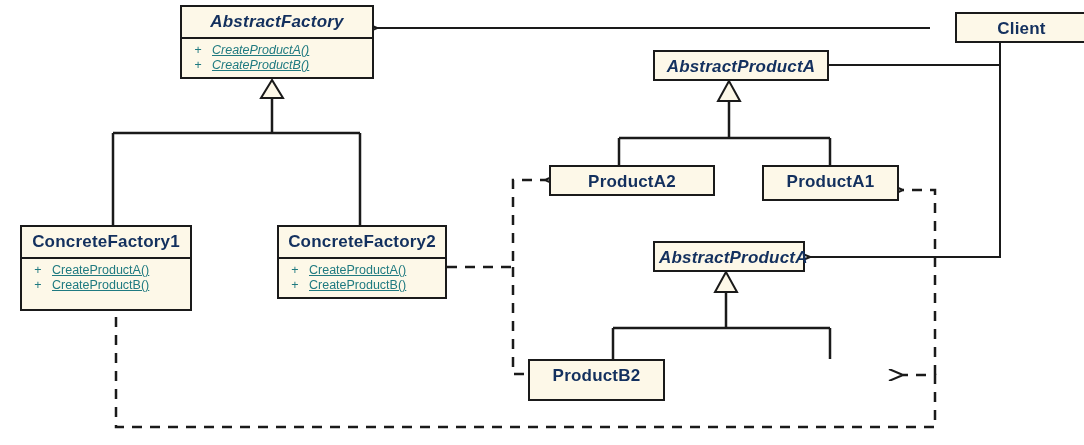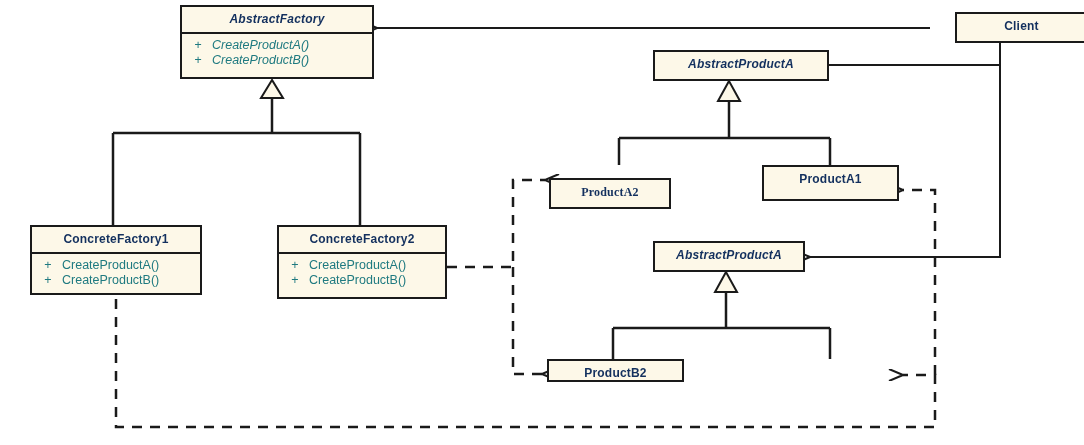--- a/index.html
+++ b/index.html
@@ -26,21 +26,21 @@
   }
   .uml-class {
     position: absolute;
     box-sizing: border-box;
     background: #fdf8e8;
     border: 2px solid #1a1a1a;
     z-index: 5;
   }
   .uml-name {
     text-align: center;
-    font-size: 12px;
+    font-size: 17px;
     font-weight: bold;
     color: #13305e;
     padding: 6px 4px 7px 4px;
     line-height: 1;
     letter-spacing: 0.2px;
   }
   .uml-name.abstract {
     font-style: italic;
     color: #13305e;
   }
@@ -59,20 +59,21 @@
     white-space: nowrap;
   }
   .uml-op .vis {
     width: 28px;
     text-align: center;
     flex: none;
   }
   .uml-op .sig {
     flex: 1 1 auto;
     text-align: left;
+    text-decoration: underline;
   }
   .uml-op.abstract .sig,
   .uml-op.abstract .vis {
     font-style: italic;
   }
 </style>
 </head>
 <body>
 
 <div id="diagram-root">
@@ -130,21 +131,21 @@
         <span class="vis">+</span>
         <span class="sig">CreateProductA()</span>
       </div>
       <div class="uml-op abstract">
         <span class="vis">+</span>
         <span class="sig">CreateProductB()</span>
       </div>
     </div>
   </div>
 
-  <div class="uml-class" style="left:30px; top:225px; width:172px; height:70px;">
+  <div class="uml-class" style="left:20px; top:225px; width:172px; height:86px;">
     <div class="uml-name">ConcreteFactory1</div>
     <div class="uml-sep"></div>
     <div class="uml-ops">
       <div class="uml-op">
         <span class="vis">+</span>
         <span class="sig">CreateProductA()</span>
       </div>
       <div class="uml-op">
         <span class="vis">+</span>
         <span class="sig">CreateProductB()</span>
@@ -168,30 +169,30 @@
   </div>
 
   <div class="uml-class" style="left:955px; top:12px; width:133px; height:31px;">
     <div class="uml-name">Client</div>
   </div>
 
   <div class="uml-class" style="left:653px; top:50px; width:176px; height:31px;">
     <div class="uml-name abstract">AbstractProductA</div>
   </div>
 
-  <div class="uml-class" style="left:549px; top:178px; width:122px; height:31px;font-family:Liberation Serif, serif;">
+  <div class="uml-class" style="left:549px; top:165px; width:166px; height:31px;">
     <div class="uml-name">ProductA2</div>
   </div>
 
   <div class="uml-class" style="left:762px; top:165px; width:137px; height:36px;">
     <div class="uml-name">ProductA1</div>
   </div>
 
   <div class="uml-class" style="left:653px; top:241px; width:152px; height:31px;">
     <div class="uml-name abstract">AbstractProductA</div>
   </div>
 
-  <div class="uml-class" style="left:547px; top:359px; width:137px; height:23px;">
+  <div class="uml-class" style="left:528px; top:359px; width:137px; height:42px;">
     <div class="uml-name">ProductB2</div>
   </div>
 
 
 </div>
 
 </body></html>

